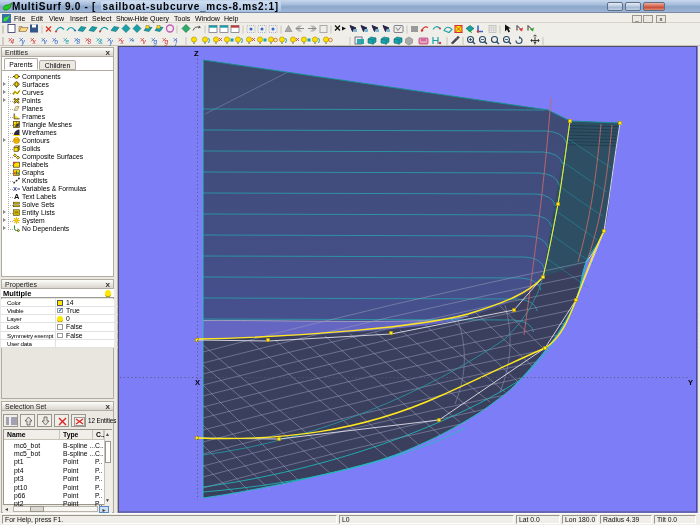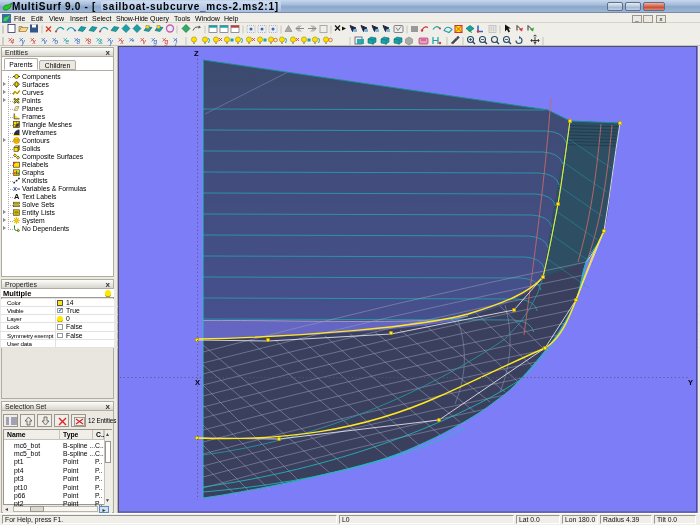--- a/index.html
+++ b/index.html
@@ -34,21 +34,21 @@
 .ssb{width:15px;height:13px;border:1px solid #9a968c;background:#f0eee8}
 .sarr{position:absolute;font-size:5px;color:#444;line-height:6px}
 </style></head>
 <body>
 <div id="app">
 
   <div class="abs" id="titlebar"></div>
   <svg class="abs" style="left:2px;top:2px" width="11" height="10" viewBox="0 0 11 10">
       <path d="M1 6 Q3 2 6 3 L10 1 L8 6 Q5 9 2 8 Z" fill="#22cc22" stroke="#0a5a0a" stroke-width="0.5"></path>
     </svg>
-  <div class="abs" id="titletext">MultiSurf 9.0 - [ <span id="tfile">sailboat-subcurve_mcs-2.ms2:1]</span></div>
+  <div class="abs" id="titletext">MultiSurf 9.0 - [ <span id="tfile">sailboat-subcurve_mcs-8.ms2:1]</span></div>
   <div class="abs tbtn" style="left:607px"></div>
   <div class="abs tbtn" style="left:625px"></div>
   <div class="abs tbtn" id="tb-close" style="left:643px"></div>
 
   <div class="abs" id="menubar"></div>
   <svg class="abs" style="left:2px;top:14px" width="9" height="9" viewBox="0 0 9 9">
       <rect x="0" y="0" width="9" height="9" fill="#3a6ea5"></rect>
       <path d="M1 6 Q3 2 5 3 L8 1 L6 5 Q4 8 2 7 Z" fill="#33dd33"></path>
     </svg>
   <div class="abs mi" style="left:14px">File</div>

